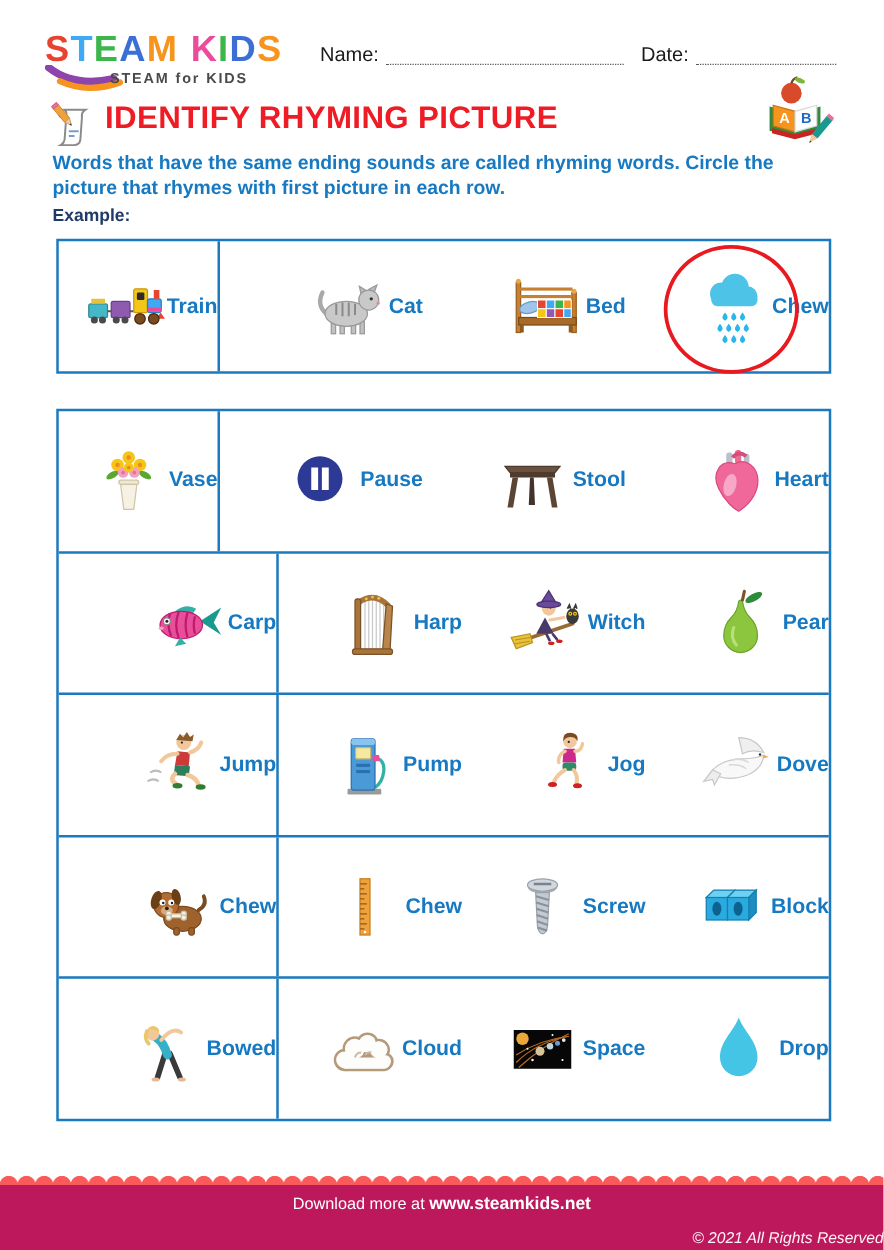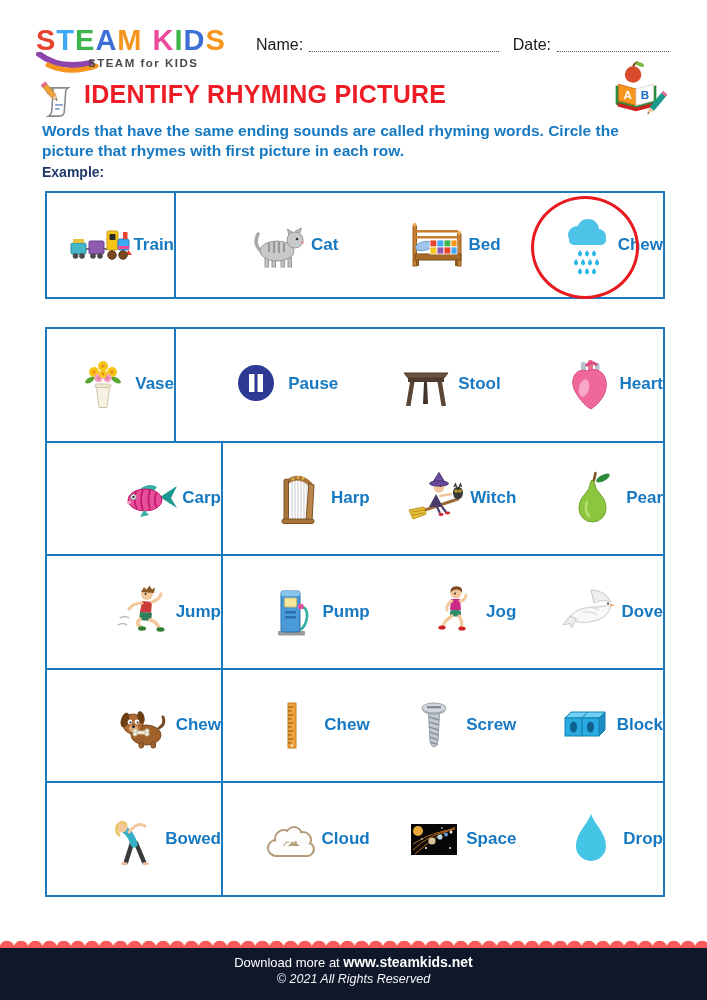--- a/index.html
+++ b/index.html
@@ -49,25 +49,25 @@
   .pic{height:66px;display:flex;align-items:flex-end;justify-content:center;}
   .pic svg{width:64px;height:64px;display:block;}
   .lbl{font-size:17px;font-weight:700;color:#1779c1;margin-top:1px;line-height:1.1;}
   .answer-circle{position:absolute;left:50%;top:3px;width:102px;height:97px;margin-left:-51px;
                  border:3px solid #e8191f;border-radius:50%;pointer-events:none;}
 
   
   .scallops{position:absolute;left:0;right:0;bottom:52px;height:8px;
             background-image:radial-gradient(circle at 7px 8px,#fb5a5a 7px,rgba(251,90,90,0) 7.6px);
             background-size:14.2px 8px;background-repeat:repeat-x;}
-  .footerband{position:absolute;left:0;right:0;bottom:0;height:52px;background:#0f172a;
+  .footerband{position:absolute;left:0;right:0;bottom:0;height:52px;background:#be185d;
               color:#fff;text-align:center;box-sizing:border-box;padding-top:6px;}
   .f1{font-size:13px;}
   .f1 b{font-size:14px;}
-  .f2{font-size:12.5px;font-style:italic;margin-top:2px;opacity:.95;}
+  .f2{font-size:12.5px;font-style:italic;margin-top:13px;opacity:.95;text-align:right;}
 </style>
 </head>
 <body>
 
 <div class="page">
 
   <div class="logo">
     <div class="logo-word"><span class="c1">S</span><span class="c2">T</span><span class="c3">E</span><span class="c4">A</span><span class="c5">M</span><span class="lg-gap"></span><span class="c6">K</span><span class="c7">I</span><span class="c8">D</span><span class="c9">S</span></div>
     <div class="logo-swoosh">
       <svg width="110" height="22" viewBox="0 0 110 22">

